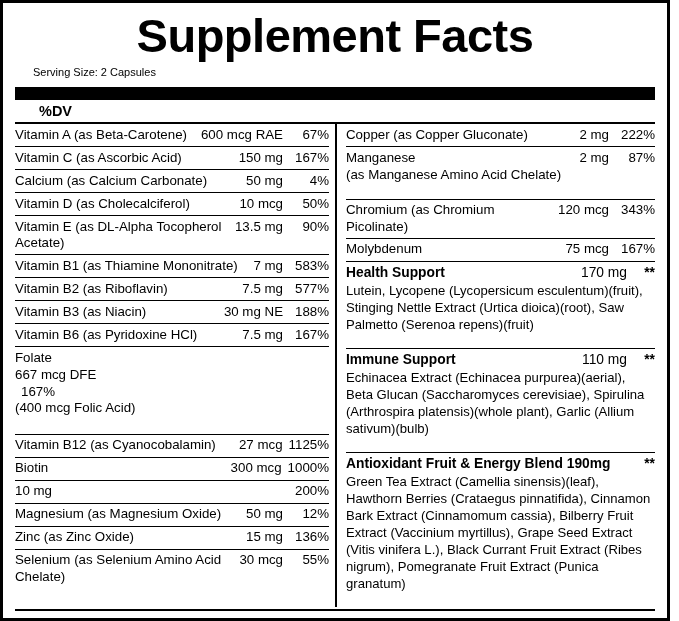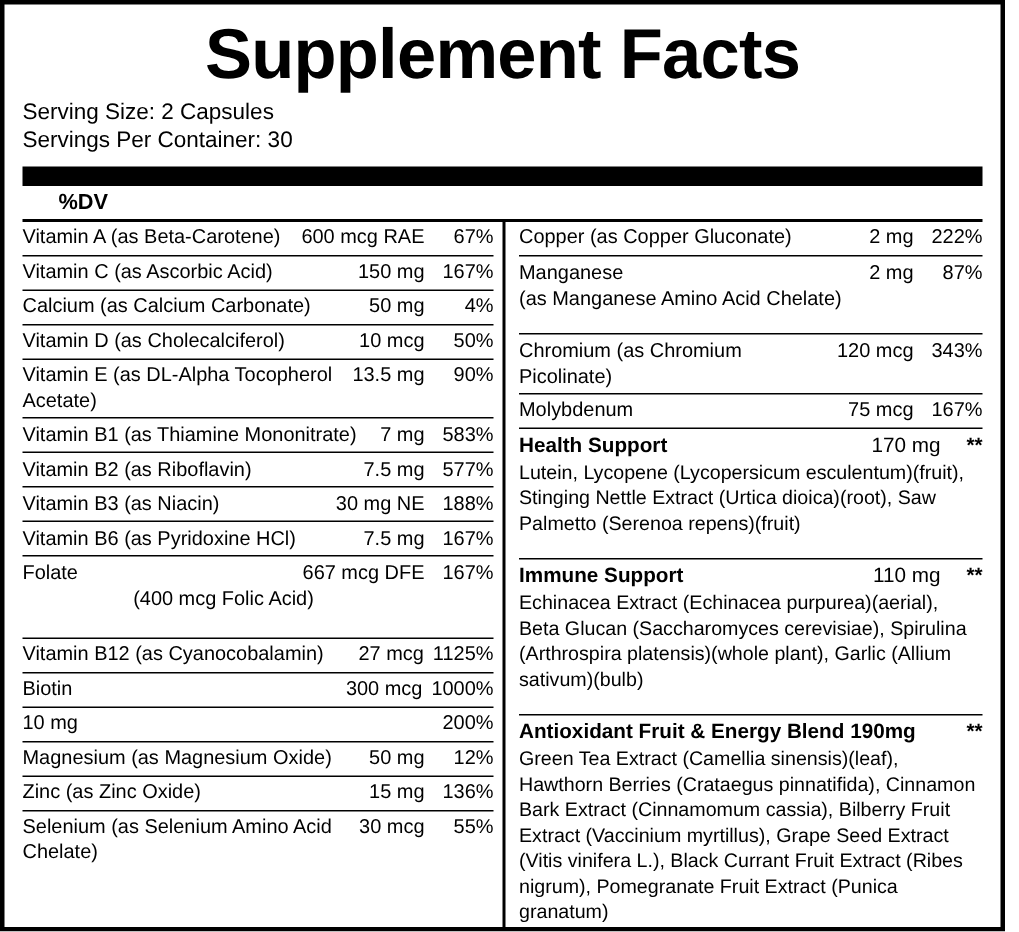--- a/index.html
+++ b/index.html
@@ -26,23 +26,24 @@
   .title {
     text-align: center;
     font-size: 47px;
     line-height: 1.05;
     font-weight: bold;
     letter-spacing: -0.5px;
     margin: 2px 0 6px 0;
     font-family: "Liberation Sans", sans-serif;
   }
   .serving-line {
-    font-size: 15px;
+    font-size: 11px;
     line-height: 1.25;
     font-weight: normal;
+    margin-left: 18px;
   }
   .thickrule {
     height: 13px;
     background: #000000;
     margin: 7px 0 0 0;
   }
   .amount-row {
     display: flex;
     align-items: flex-end;
     font-size: 14.5px;
@@ -132,21 +133,21 @@
     min-width: 22px;
     text-align: right;
   }
   .blockbody {
     font-size: 13.1px;
     line-height: 1.3;
     padding-top: 2px;
   }
   .folate-sub {
     display: flex;
-    justify-content: center;
+    justify-content: flex-start;
     font-size: 13.3px;
     line-height: 1.25;
     padding-bottom: 2px;
   }
   .folate-sub .namt {
     padding-right: 46px;
   }
   .footrule {
     height: 2px;
     background: #000000;
@@ -167,21 +168,20 @@
   }
 </style>
 </head>
 <body>
 
 <div class="panel">
   <div class="inner">
     <div class="title">Supplement Facts</div>
 
     <div class="serving-line">Serving Size: 2 Capsules</div>
-    <div class="serving-line">Servings Per Container: 30</div>
 
     <div class="thickrule"></div>
 
     <div class="amount-row">
       <span class="dv">%DV</span>
     </div>
 
     <div class="cols">
 
       <div class="col left">
@@ -234,21 +234,21 @@
           <span class="ndv">188%</span>
         </div>
 
         <div class="nrow">
           <span class="nname">Vitamin B6 (as Pyridoxine HCl)</span>
           <span class="namt">7.5 mg</span>
           <span class="ndv">167%</span>
         </div>
 
         <div class="blockrow">
-          <div class="nrow" style="border-bottom:none;padding:0;">
+          <div class="nrow" style="border-bottom:none;padding:0;flex-direction:column;">
             <span class="nname">Folate</span>
             <span class="namt">667 mcg DFE</span>
             <span class="ndv">167%</span>
           </div>
           <div class="folate-sub">
             <span class="namt">(400 mcg Folic Acid)</span>
           </div>
         </div>
 
         <div class="nrow">

